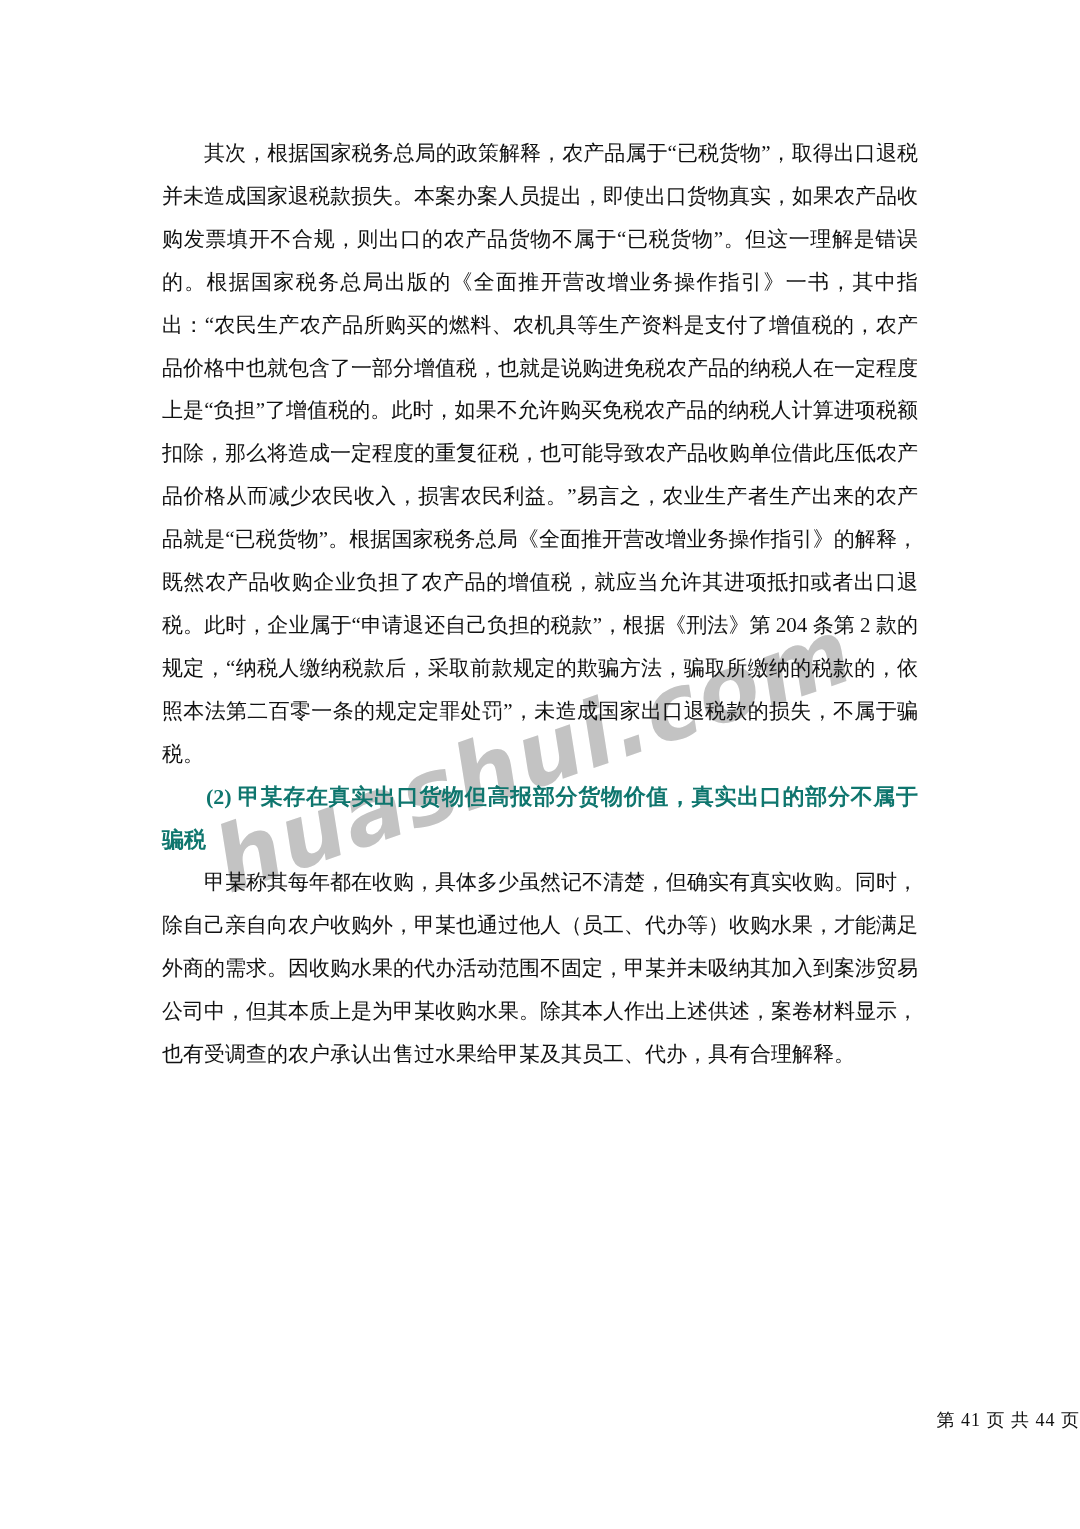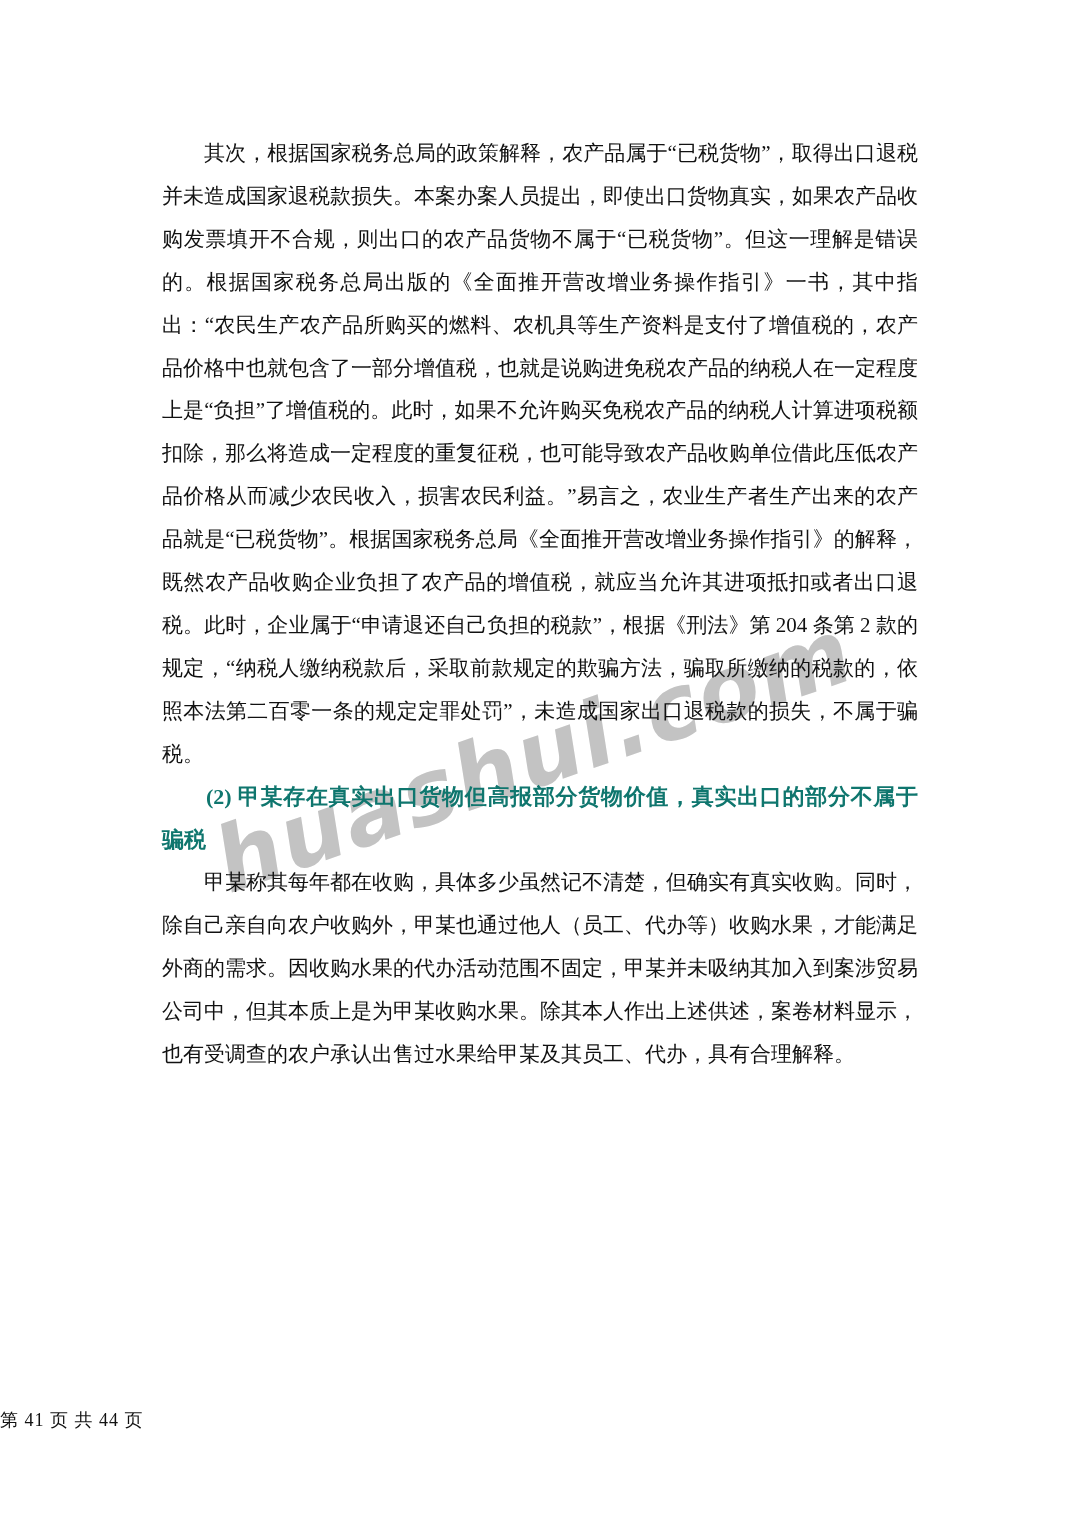--- a/index.html
+++ b/index.html
@@ -51,21 +51,21 @@
   .para.heading {
     font-weight: bold;
     font-size: 22px;
     color: #0f766e;
   }
   .footer {
     position: absolute;
     left: 0;
     top: 1408px;
     width: 100%;
-    text-align: left;
+    text-align: right;
     font-size: 18px;
     line-height: 24px;
     color: #111111;
     letter-spacing: 1px;
     z-index: 1;
   }
 </style>
 </head>
 <body>
 

